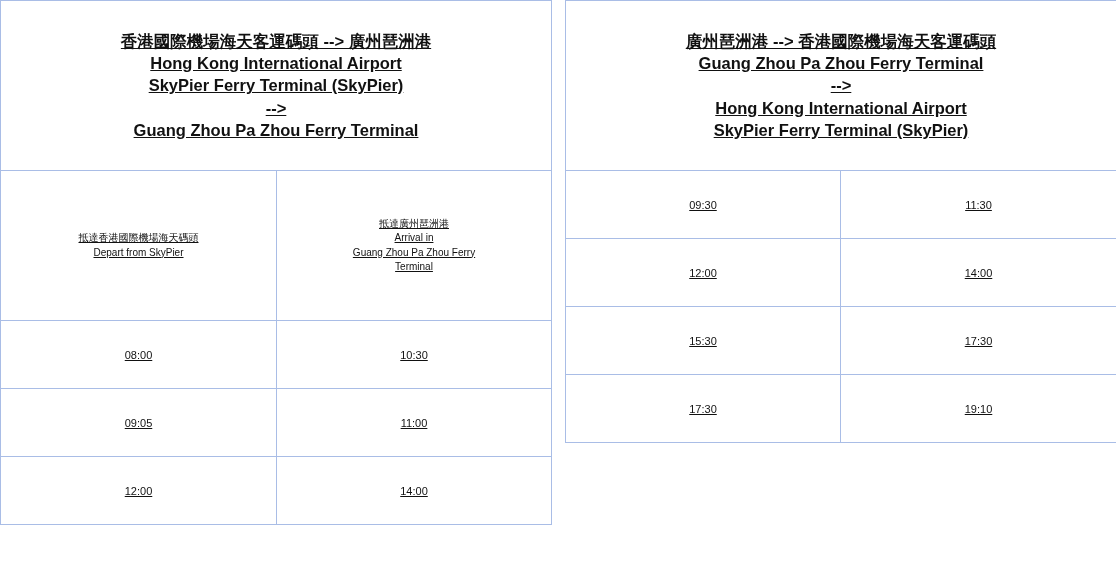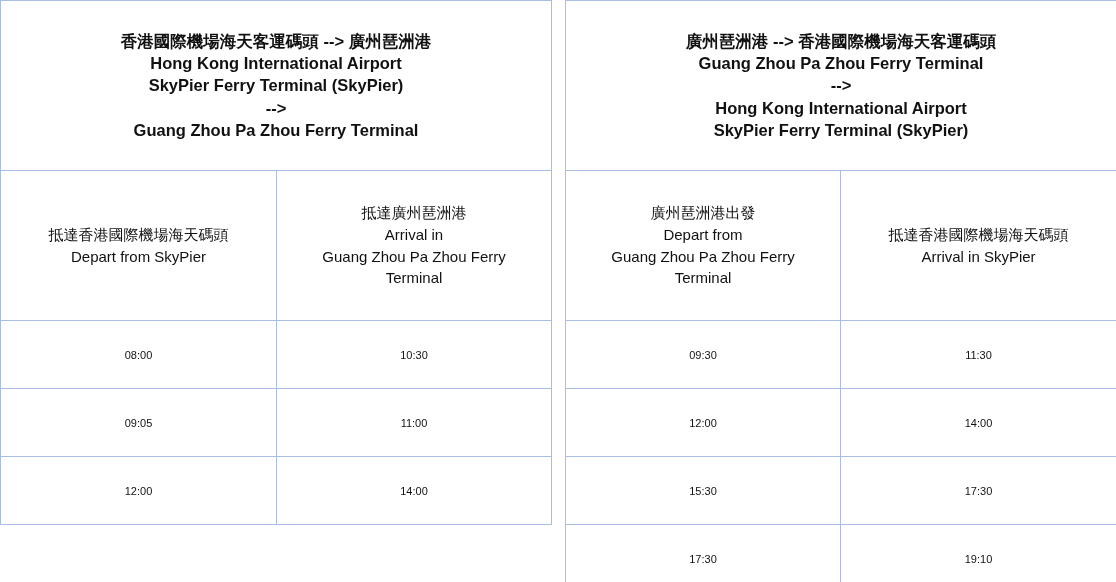--- a/index.html
+++ b/index.html
@@ -39,34 +39,35 @@
     border-collapse: collapse;
     width: 100%;
     table-layout: fixed;
   }
   table.sched td {
     border: 1px solid #a9bde6;
     text-align: center;
     vertical-align: middle;
     padding: 0 6px;
     box-sizing: border-box;
+    text-decoration: underline;
   }
   .route-head {
     font-weight: bold;
     font-size: 16.5px;
     line-height: 1.35;
     height: 170px;
     padding: 8px 10px 8px 10px;
   }
   .route-head .ln {
     display: block;
     white-space: nowrap;
   }
   .colhead {
-    font-size: 15px;
+    font-size: 10px;
     line-height: 1.45;
     height: 150px;
     padding: 6px 8px;
   }
   .colhead .ln {
     display: block;
   }
   .timecell {
     font-size: 11px;
     height: 68px;
@@ -137,32 +138,20 @@
         <tr>
           <td class="route-head" colspan="2">
             <span class="ln">廣州琶洲港 --&gt; 香港國際機場海天客運碼頭</span>
             <span class="ln">Guang Zhou Pa Zhou Ferry  Terminal</span>
             <span class="ln">--&gt;</span>
             <span class="ln">Hong Kong International Airport</span>
             <span class="ln">SkyPier Ferry Terminal (SkyPier)</span>
           </td>
         </tr>
         <tr>
-          <td class="colhead">
-            <span class="ln">廣州琶洲港出發</span>
-            <span class="ln">Depart from</span>
-            <span class="ln">Guang Zhou Pa Zhou Ferry</span>
-            <span class="ln">Terminal</span>
-          </td>
-          <td class="colhead">
-            <span class="ln">抵達香港國際機場海天碼頭</span>
-            <span class="ln">Arrival in SkyPier</span>
-          </td>
-        </tr>
-        <tr>
           <td class="timecell">09:30</td>
           <td class="timecell">11:30</td>
         </tr>
         <tr>
           <td class="timecell">12:00</td>
           <td class="timecell">14:00</td>
         </tr>
         <tr>
           <td class="timecell">15:30</td>
           <td class="timecell">17:30</td>

